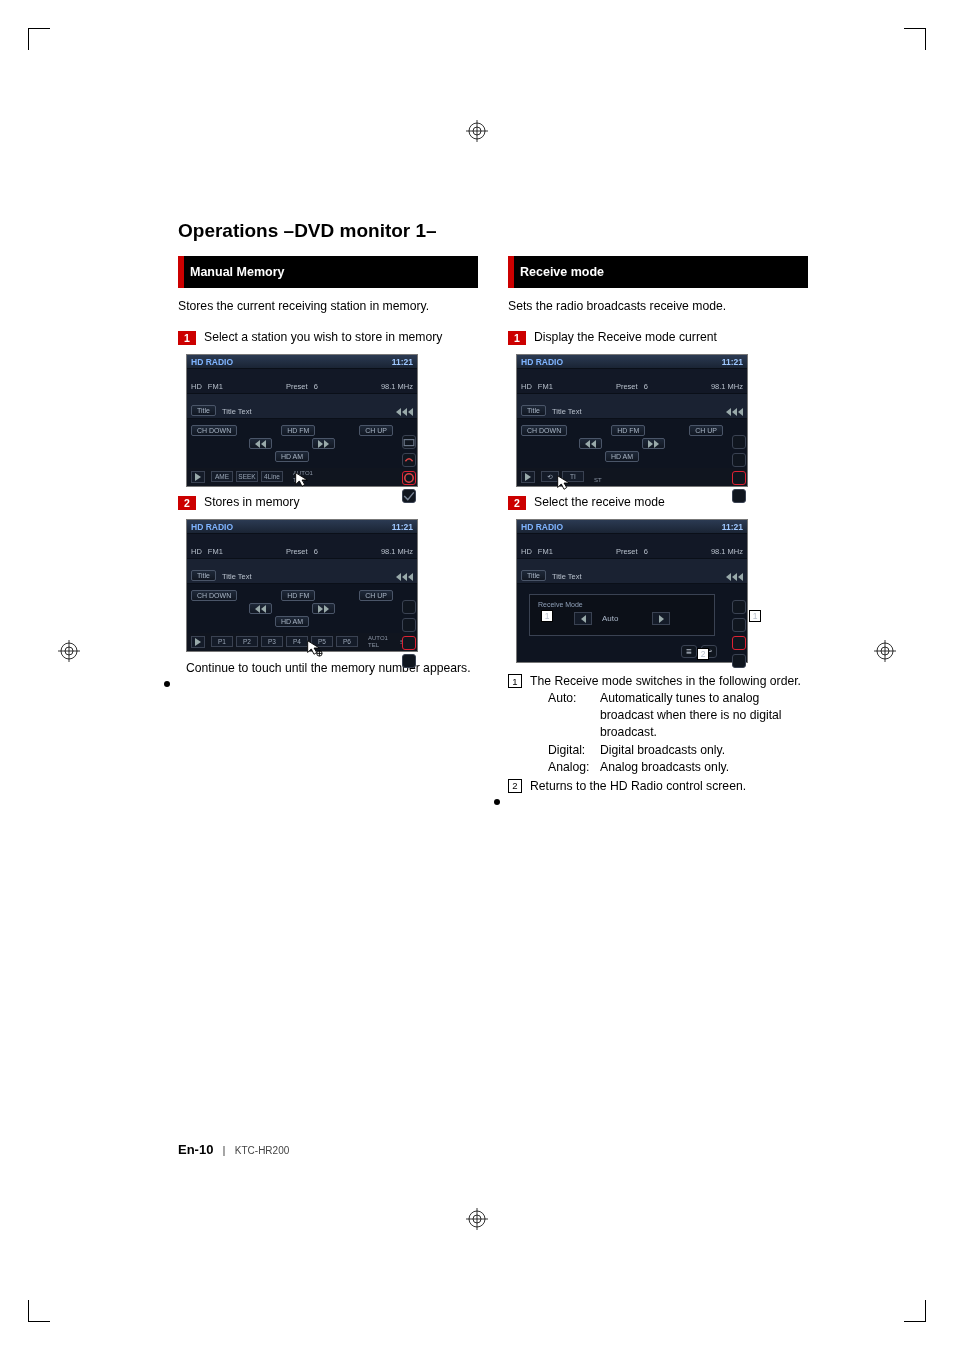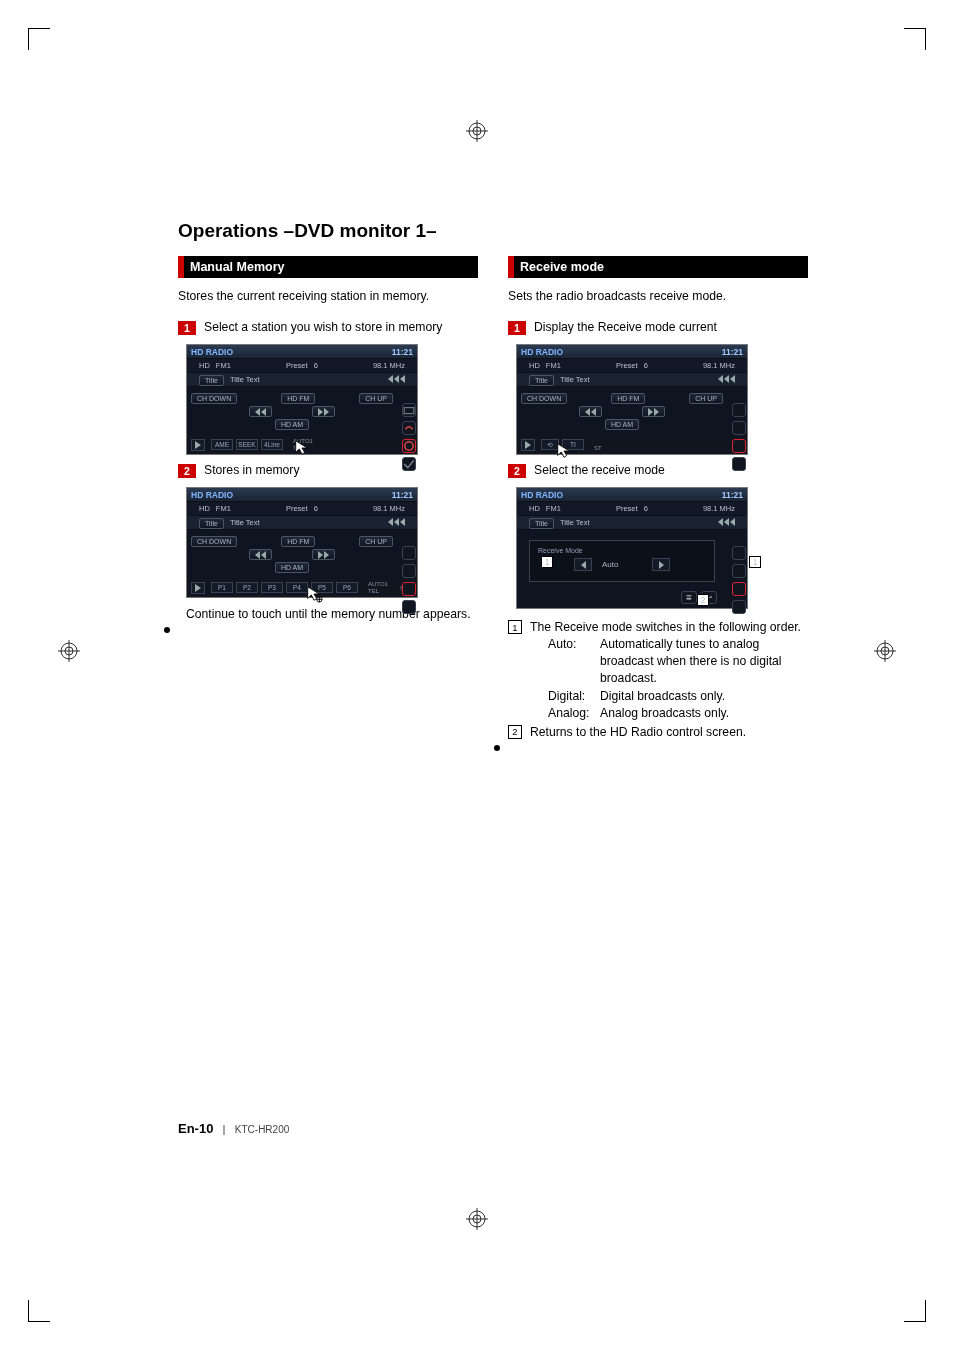--- a/index.html
+++ b/index.html
@@ -33,21 +33,21 @@
     font-weight: 700;
     margin-bottom: 14px;
   }
   .columns {
     display: flex;
     gap: 30px;
   }
   .col { flex: 1; }
   .bar {
     background: #000;
-    height: 22px;
+    height: 32px;
     display: flex;
     align-items: center;
     position: relative;
   }
   .bar-red {
     width: 6px;
     height: 100%;
     background: #c00;
   }
   .bar-title {
@@ -102,21 +102,21 @@
     flex-shrink: 0;
     margin-top: 1px;
   }
   .note-body { flex: 1; }
   .sub { padding-left: 18px; }
   .sub-row { display: flex; gap: 6px; }
   .sub-key { min-width: 46px; }
   .footer {
     position: absolute;
     left: 178px;
-    bottom: 214px;
+    bottom: 193px;
     font-size: 11.5px;
   }
   .footer .pn { font-weight: 700; font-size: 13px; }
   .footer .sep { margin: 0 6px; color: #444;}
   .footer .model { color: #444; font-size: 10px; }
   .bullet-end {
     width: 6px; height: 6px; border-radius: 50%; background: #000;
     margin-top: 4px;
   }
 
@@ -133,25 +133,25 @@
   }
   .dev-top {
     background: linear-gradient(#2b3a52,#1a2434);
     display: flex; align-items: center; justify-content: space-between;
     height: 14px; padding: 0 4px;
     color: #7fb4ff; font-weight: 700; font-size: 8.5px;
     border-bottom: 1px solid #0a0f18;
   }
   .dev-top .clk { color: #9fc8ff; }
   .dev-row {
-    display: flex; align-items: flex-start; gap: 6px;
-    padding: 2px 12px;
+    display: flex; align-items: flex-end; gap: 6px;
+    padding: 2px 4px;
     border-bottom: 1px solid #0a0f18;
     background: #121826;
-    height: 14px;
+    height: 25px;
   }
   .dev-row.light { background: #1a2232; }
   .chip {
     border: 1px solid #4a5568;
     border-radius: 2px;
     padding: 0 5px;
     height: 11px;
     display: flex; align-items: center; justify-content: center;
     font-size: 7px;
     background: linear-gradient(#1e2838,#111722);

